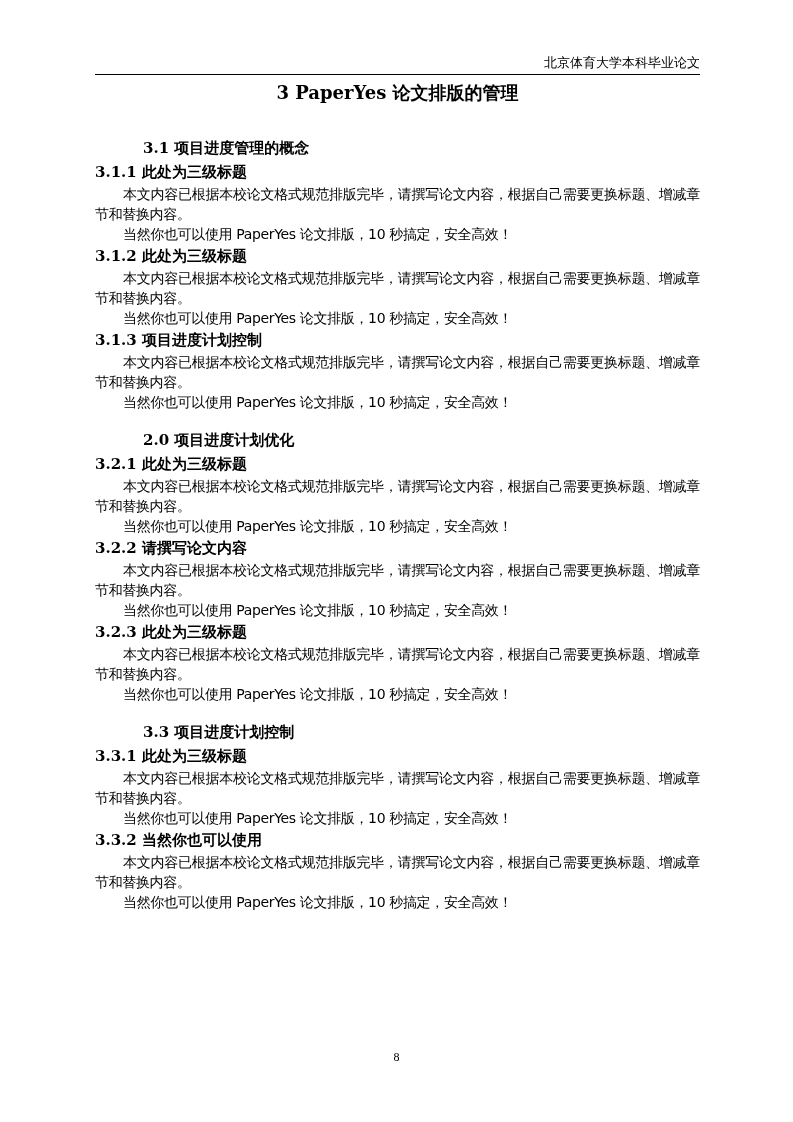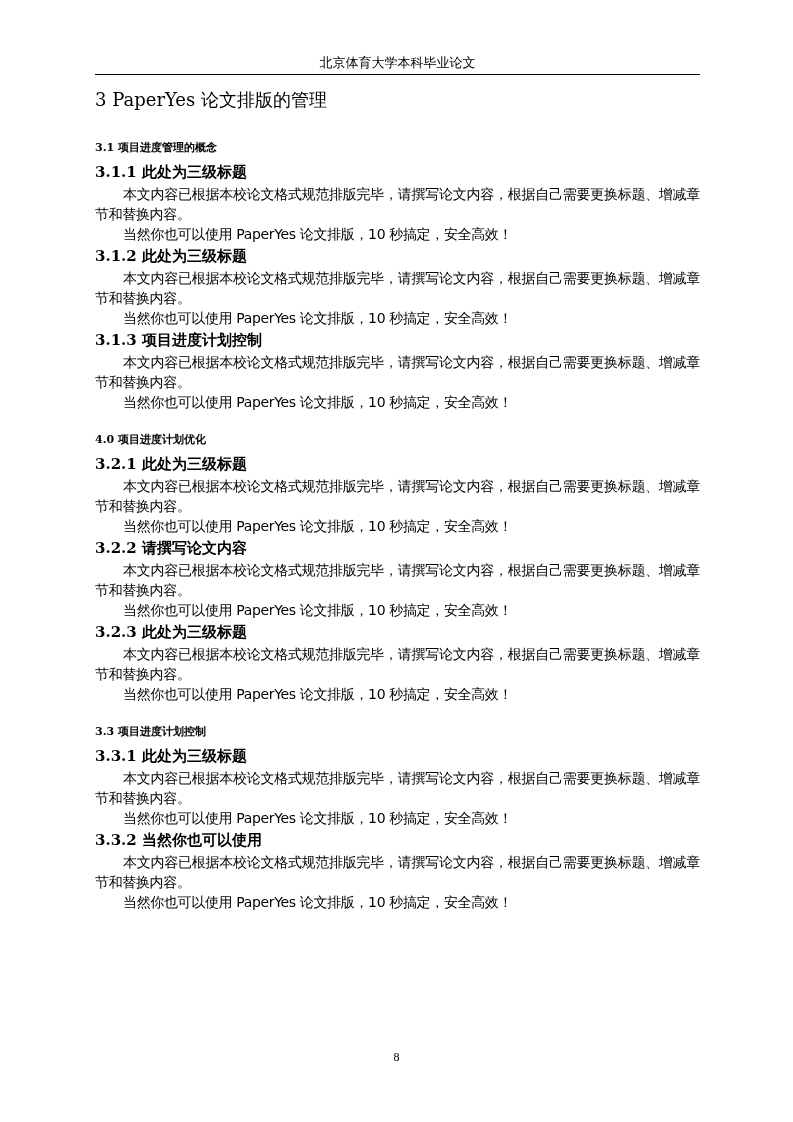--- a/index.html
+++ b/index.html
@@ -1,21 +1,21 @@
 <!DOCTYPE html>
 <html><head>
 <meta charset="utf-8">
 <style>
   html, body { margin: 0; padding: 0; background: #ffffff; }
   body { width: 793px; height: 1122px; position: relative; overflow: hidden; color: #000; font-family: "DejaVu Serif", "Liberation Serif", serif; }
-  .page-header { position: absolute; left: 95px; top: 54px; width: 605px; text-align: center; font-size: 13px; line-height: 18px; font-family: "DejaVu Sans", sans-serif; }
+  .page-header { position: absolute; left: 95px; top: 54px; width: 605px; text-align: right; font-size: 13px; line-height: 18px; font-family: "DejaVu Sans", sans-serif; }
   .header-rule { position: absolute; left: 95px; top: 74px; width: 605px; height: 0; border-top: 1px solid #000; }
-  .chapter-title { position: absolute; left: 95px; top: 87px; width: 605px; font-size: 18px; font-weight: normal; line-height: 26px; }
+  .chapter-title { position: absolute; left: 95px; top: 80px; width: 605px; text-align: center; font-size: 18px; font-weight: bold; line-height: 26px; }
   .content { position: absolute; left: 95px; top: 136px; width: 605px; }
-  .h2 { font-size: 11px; font-weight: bold; line-height: 24px; height: 24px; white-space: nowrap; }
+  .h2 { font-size: 15px; font-weight: bold; line-height: 24px; height: 24px; white-space: nowrap; margin-left: 48px; }
   .h2.spaced { margin-top: 16px; }
   .h3 { font-size: 15px; font-weight: bold; line-height: 24px; height: 24px; white-space: nowrap; }
   .para { font-size: 14px; line-height: 20px; text-indent: 28px; text-align: justify; font-family: "DejaVu Sans", sans-serif; letter-spacing: -0.35px; }
   .page-number { position: absolute; left: 0; width: 793px; top: 1050px; text-align: center; font-size: 12px; font-family: "Liberation Serif", serif; }
 </style>
 </head>
 <body>
 
 <div class="page-header">北京体育大学本科毕业论文</div>
 <div class="header-rule"></div>
@@ -27,21 +27,21 @@
   <div class="h3">3.1.1  此处为三级标题</div>
   <div class="para">本文内容已根据本校论文格式规范排版完毕，请撰写论文内容，根据自己需要更换标题、增减章节和替换内容。</div>
   <div class="para">当然你也可以使用 PaperYes 论文排版，10 秒搞定，安全高效！</div>
   <div class="h3">3.1.2  此处为三级标题</div>
   <div class="para">本文内容已根据本校论文格式规范排版完毕，请撰写论文内容，根据自己需要更换标题、增减章节和替换内容。</div>
   <div class="para">当然你也可以使用 PaperYes 论文排版，10 秒搞定，安全高效！</div>
   <div class="h3">3.1.3  项目进度计划控制</div>
   <div class="para">本文内容已根据本校论文格式规范排版完毕，请撰写论文内容，根据自己需要更换标题、增减章节和替换内容。</div>
   <div class="para">当然你也可以使用 PaperYes 论文排版，10 秒搞定，安全高效！</div>
 
-  <div class="h2 spaced">4.0  项目进度计划优化</div>
+  <div class="h2 spaced">2.0  项目进度计划优化</div>
   <div class="h3">3.2.1  此处为三级标题</div>
   <div class="para">本文内容已根据本校论文格式规范排版完毕，请撰写论文内容，根据自己需要更换标题、增减章节和替换内容。</div>
   <div class="para">当然你也可以使用 PaperYes 论文排版，10 秒搞定，安全高效！</div>
   <div class="h3">3.2.2  请撰写论文内容</div>
   <div class="para">本文内容已根据本校论文格式规范排版完毕，请撰写论文内容，根据自己需要更换标题、增减章节和替换内容。</div>
   <div class="para">当然你也可以使用 PaperYes 论文排版，10 秒搞定，安全高效！</div>
   <div class="h3">3.2.3  此处为三级标题</div>
   <div class="para">本文内容已根据本校论文格式规范排版完毕，请撰写论文内容，根据自己需要更换标题、增减章节和替换内容。</div>
   <div class="para">当然你也可以使用 PaperYes 论文排版，10 秒搞定，安全高效！</div>
 

